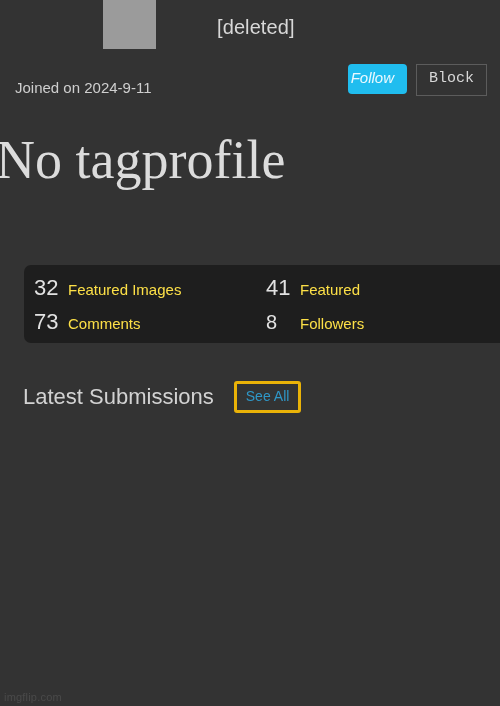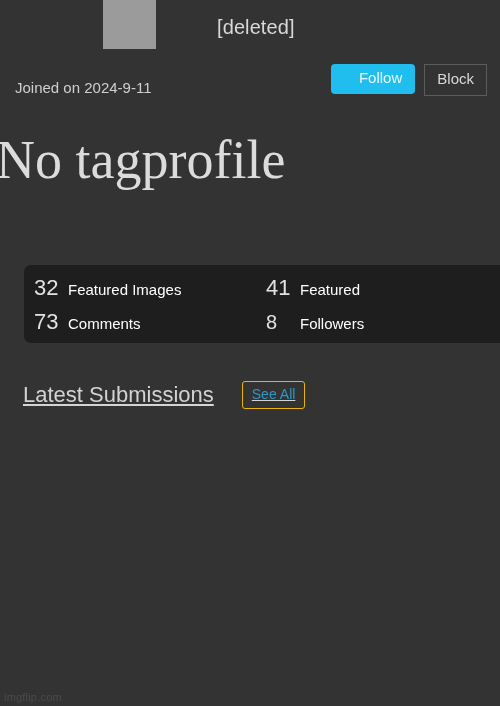--- a/index.html
+++ b/index.html
@@ -56,31 +56,32 @@
     align-items: flex-start;
     gap: 9px;
   }
   .btn-follow {
     background: #20bdef;
     color: #eaf9ff;
     border: none;
     border-radius: 4px;
     font-size: 15px;
     font-family: "Liberation Sans", sans-serif;
-    padding: 6px 13px 7px 28px;
+    padding: 6px 13px 7px 3px;
     line-height: 1.1;
     cursor: pointer;
+    font-style: italic;
   }
   .btn-block {
     background: transparent;
     color: #d8d8d8;
     border: 1px solid #5c5c5c;
     border-radius: 0;
     font-size: 15px;
-    font-family: Liberation Sans, sans-serif;
+    font-family: Liberation Mono, monospace;
     padding: 6px 12px 7px 12px;
     line-height: 1.1;
     cursor: pointer;
   }
 
   
   .tag-title {
     position: absolute;
     left: -4px;
     top: 132px;
@@ -116,43 +117,42 @@
   .stat-b { margin-left: 4px; }
   .stat-num {
     font-size: 22px;
     color: #e2e2e2;
     min-width: 34px;
     display: inline-block;
   }
   .stat-num.small { font-size: 20px; }
   .stat-label {
     font-size: 15px;
-    color: #ffffff;
+    color: #fde047;
     white-space: nowrap;
   }
 
   
   .submissions-head {
     position: absolute;
     left: 23px;
     top: 381px;
     display: flex;
     align-items: center;
-    gap: 28px;
-    text-decoration: underline;
+    gap: 20px;
   }
   .submissions-title {
     font-size: 22px;
     color: #d2d2d2;
     white-space: nowrap;
   }
   .btn-see-all {
     background: transparent;
     color: #2f97c7;
-    border: 1px solid #eab308;
+    border: 3px solid #eab308;
     border-radius: 3px;
     font-size: 14px;
     font-family: "Liberation Sans", sans-serif;
     padding: 5px 9px 6px 9px;
     line-height: 1.1;
     cursor: pointer;
   }
   .submissions-body {
     position: absolute;
     left: 0;

